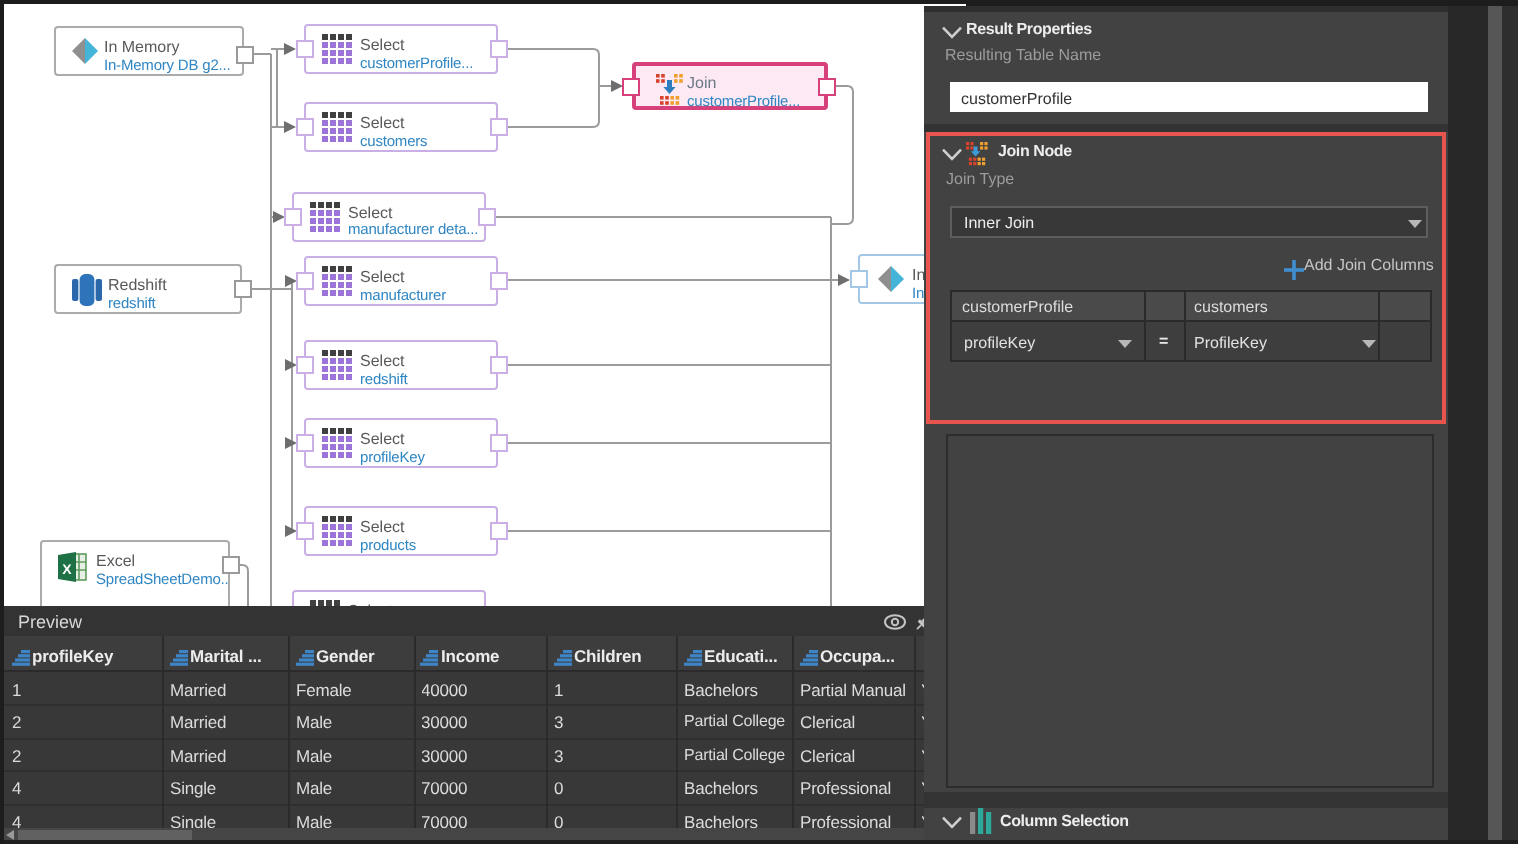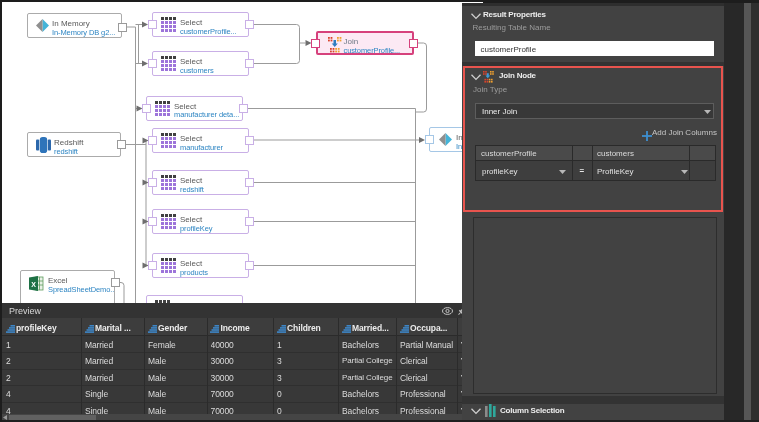--- a/index.html
+++ b/index.html
@@ -321,21 +321,21 @@
       </svg>
     <div class="phead" style="left:285px;top:20px;width:50px;">Children</div>
     <svg class="abs" style="left:339.5px;top:22px;" width="9" height="8">
         <g fill="#3d85c6">
           <rect x="4.5" y="0" width="4.5" height="1.6"></rect>
           <rect x="3" y="2.1" width="6" height="1.6"></rect>
           <rect x="1.5" y="4.2" width="7.5" height="1.6"></rect>
           <rect x="0" y="6.3" width="9" height="1.6"></rect>
         </g>
       </svg>
-    <div class="phead" style="left:350px;top:20px;width:43px;">Married...</div>
+    <div class="phead" style="left:350px;top:20px;width:43px;">Educati...</div>
     <svg class="abs" style="left:397.5px;top:22px;" width="9" height="8">
         <g fill="#3d85c6">
           <rect x="4.5" y="0" width="4.5" height="1.6"></rect>
           <rect x="3" y="2.1" width="6" height="1.6"></rect>
           <rect x="1.5" y="4.2" width="7.5" height="1.6"></rect>
           <rect x="0" y="6.3" width="9" height="1.6"></rect>
         </g>
       </svg>
     <div class="phead" style="left:408px;top:20px;width:45.5px;">Occupa...</div>
     <svg class="abs" style="left:459.5px;top:22px;" width="9" height="8">

